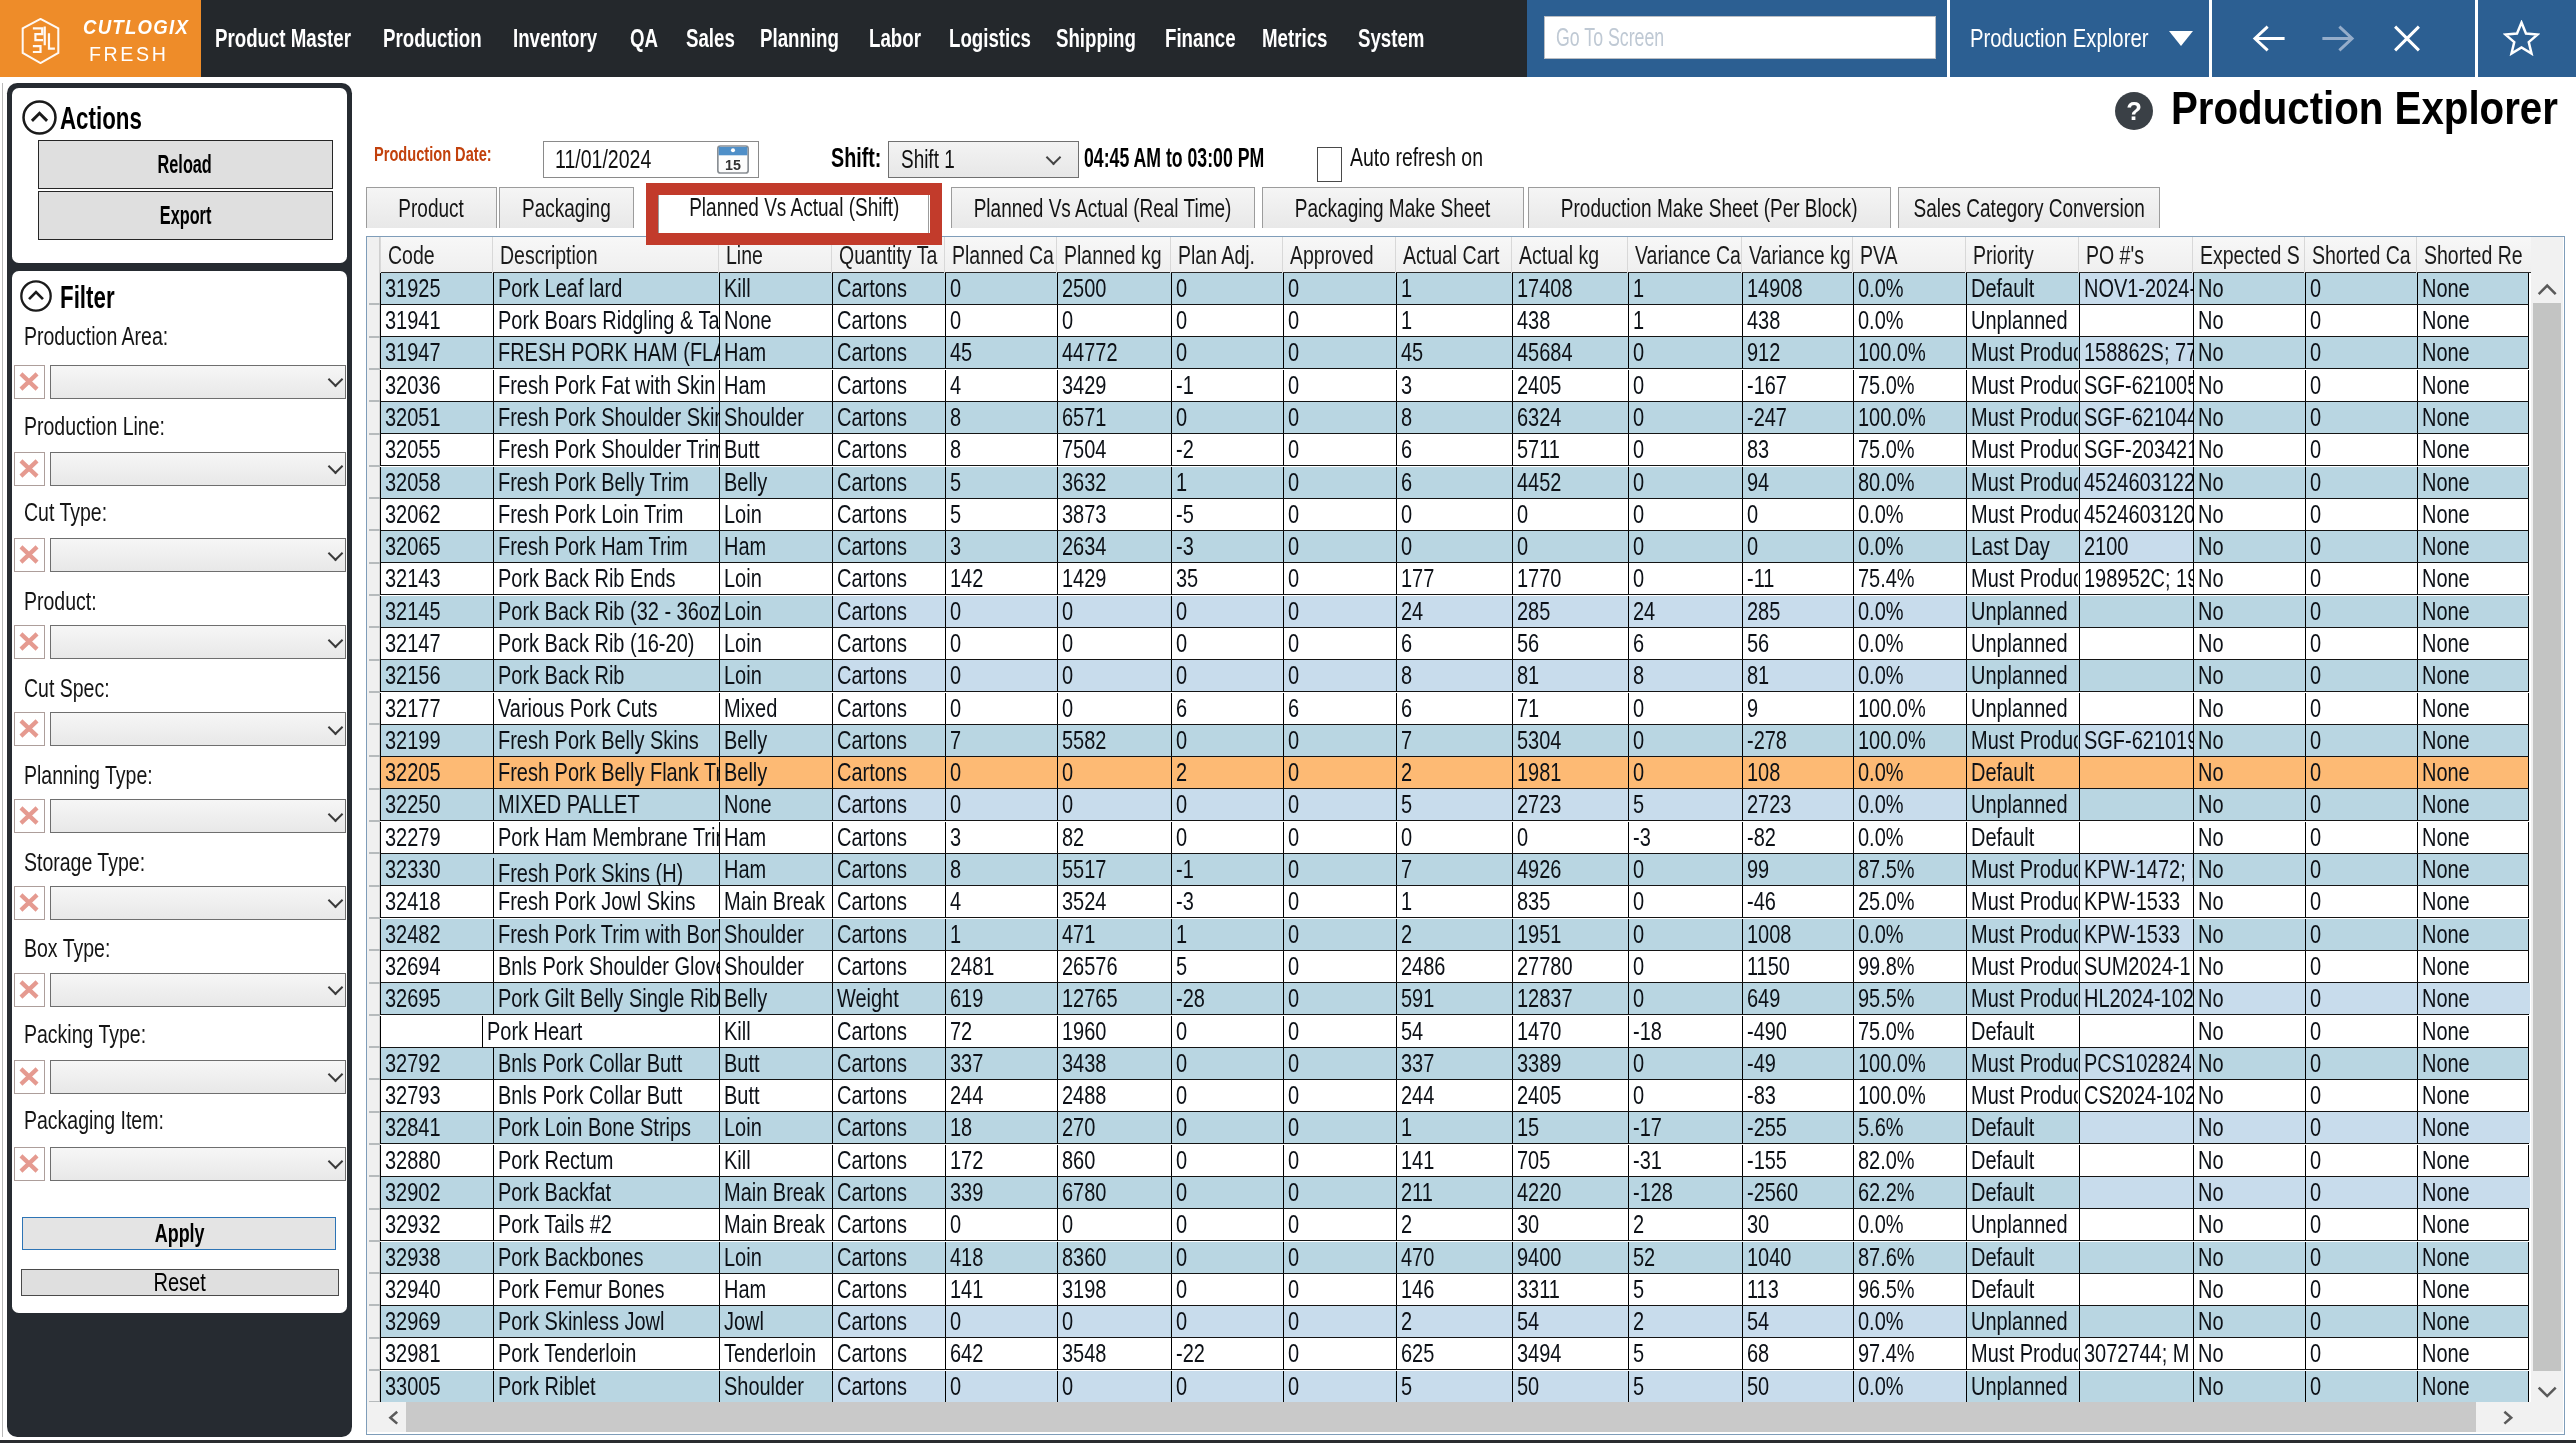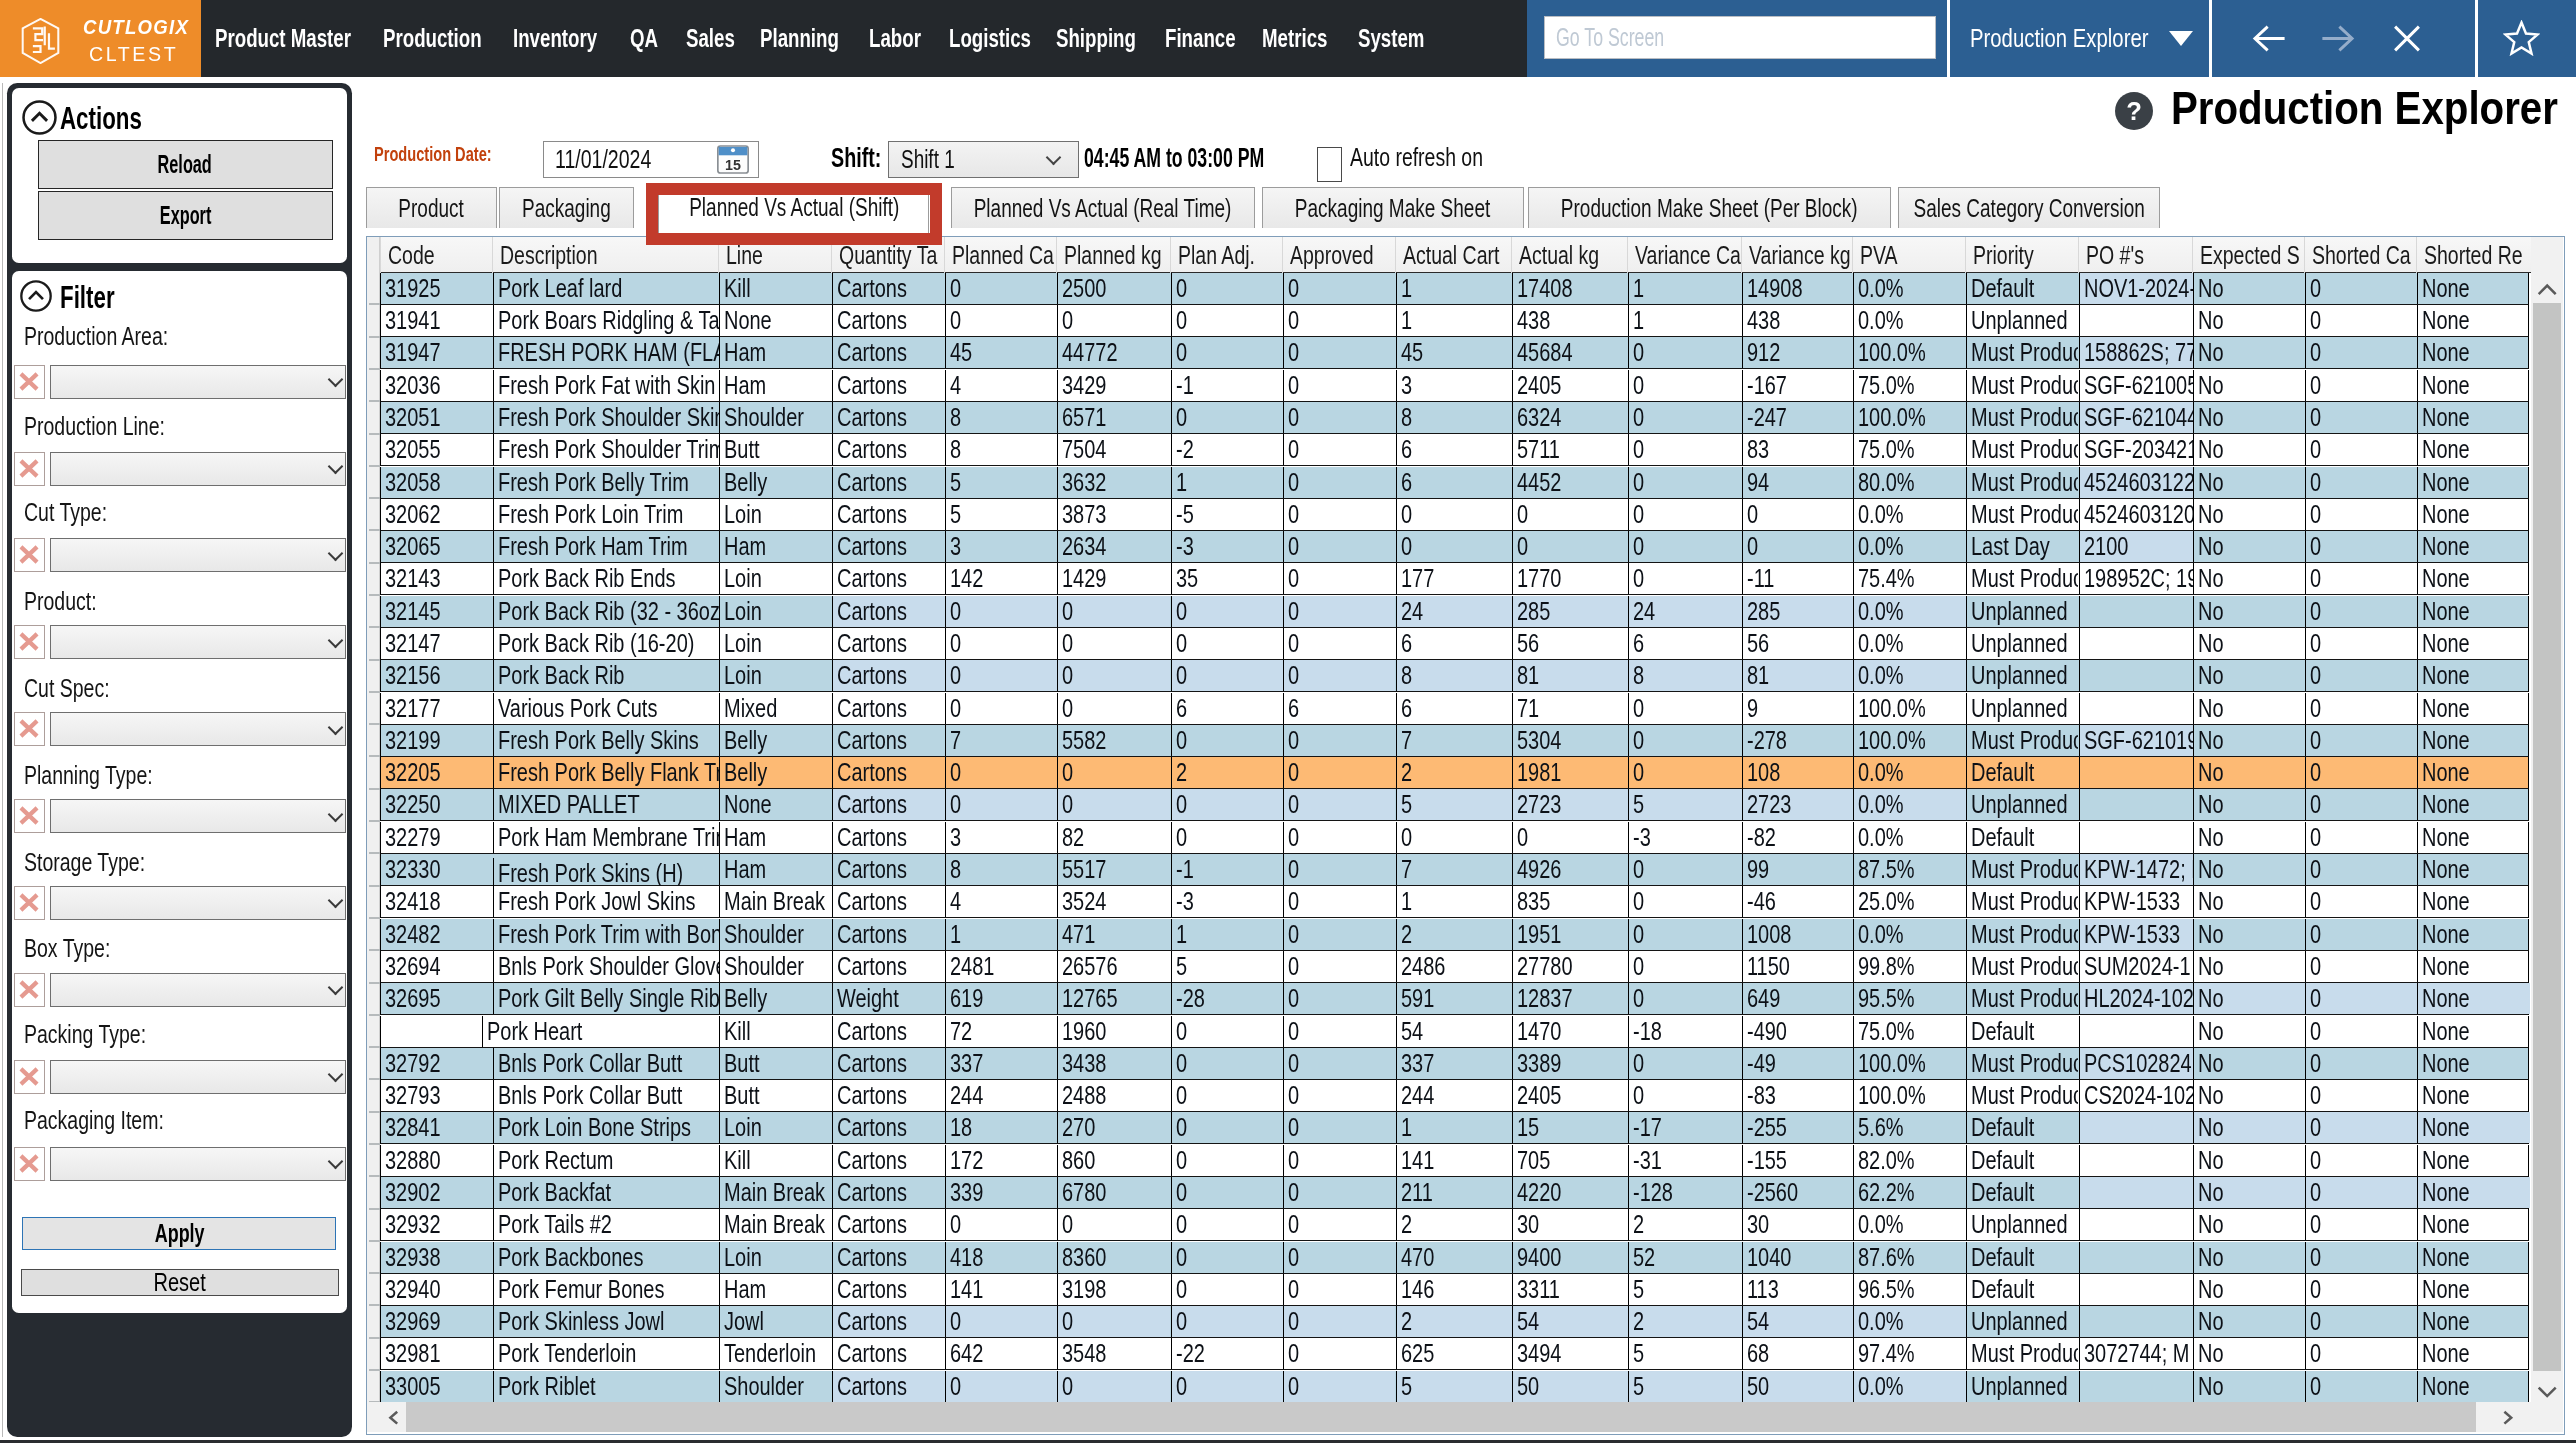--- a/index.html
+++ b/index.html
@@ -28,21 +28,21 @@
 </style></head>
 <body>
 <div id="topbar">
  <div id="bluebar"></div>
  <div id="obrand">
   <svg class="abs" style="left:21px;top:18px" width="39" height="46" viewBox="0 0 46 54">
    <polygon points="23,1 44,12 44,41 23,53 2,41 2,12" fill="none" stroke="#fff" stroke-width="2.4" opacity=".95"></polygon>
    <path d="M14 12 h11 v7 h-8 v7 h9 M14 33 h9 v7 h-9 M28 10 v22 M33 18 v18 h7" fill="none" stroke="#fff" stroke-width="2.6" opacity=".95"></path>
   </svg>
   <div class="abs" style="left:83px;top:16px;color:#fff;font-weight:bold;font-style:italic;font-size:19.6px;letter-spacing:1.3px"><span class="tx" style="transform:scaleX(.95)">CUTLOGIX</span></div>
-  <div class="abs" style="left:89px;top:43px;color:#fff;font-size:19.6px;letter-spacing:2.6px">CLTEST</div>
+  <div class="abs" style="left:89px;top:43px;color:#fff;font-size:19.6px;letter-spacing:2.6px">FRESH</div>
  </div>
 
  <div class="mitem" style="left:215px"><span class="tx" style="transform:scaleX(.73)">Product Master</span></div>
  <div class="mitem" style="left:383px"><span class="tx" style="transform:scaleX(.73)">Production</span></div>
  <div class="mitem" style="left:513px"><span class="tx" style="transform:scaleX(.73)">Inventory</span></div>
  <div class="mitem" style="left:630px"><span class="tx" style="transform:scaleX(.73)">QA</span></div>
  <div class="mitem" style="left:686px"><span class="tx" style="transform:scaleX(.73)">Sales</span></div>
  <div class="mitem" style="left:760px"><span class="tx" style="transform:scaleX(.73)">Planning</span></div>
  <div class="mitem" style="left:869px"><span class="tx" style="transform:scaleX(.73)">Labor</span></div>
  <div class="mitem" style="left:949px"><span class="tx" style="transform:scaleX(.73)">Logistics</span></div>

